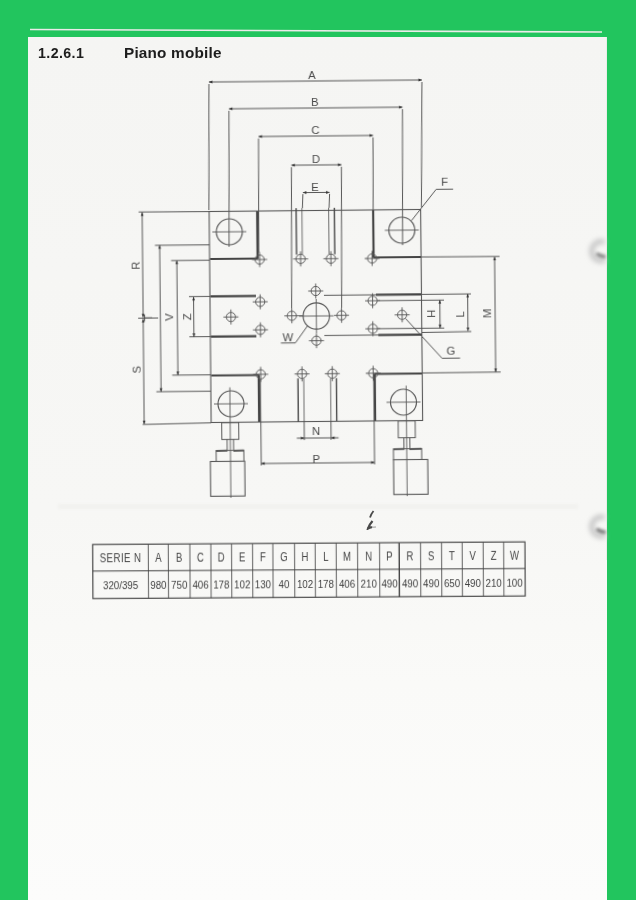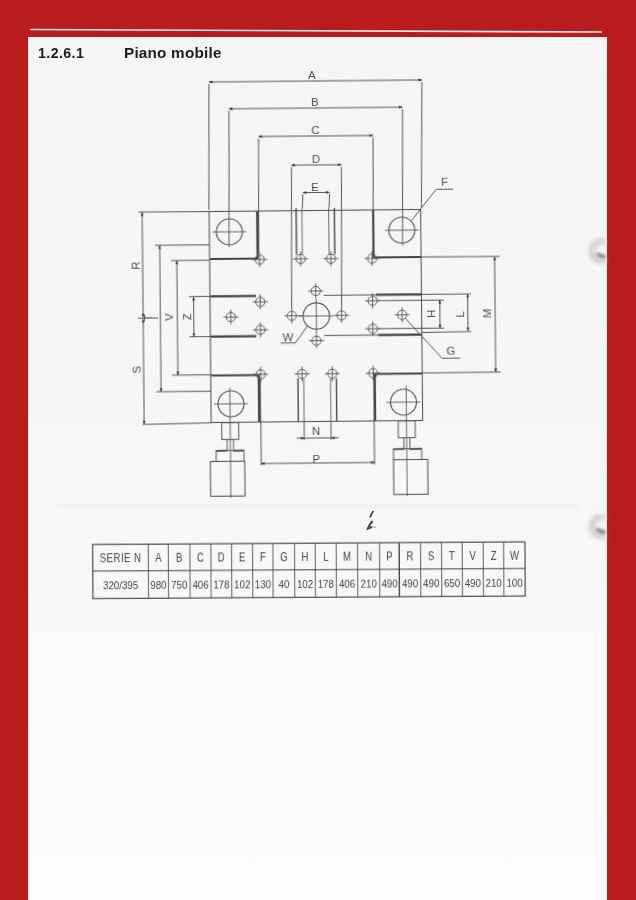--- a/index.html
+++ b/index.html
@@ -1,16 +1,16 @@
 <!DOCTYPE html>
 <html><head>
 <meta charset="utf-8">
 <style>
   html,body{margin:0;padding:0;background:#ffffff;}
-  #canvas{position:relative;width:636px;height:900px;background:#b91c1c;overflow:hidden;
+  #canvas{position:relative;width:636px;height:900px;background:#22c55e;overflow:hidden;
           font-family:"Liberation Sans", sans-serif;}
   svg text{font-family:"Liberation Sans", sans-serif;}
 </style>
 </head>
 <body>
 <div id="canvas">
 <svg width="636" height="900" viewBox="0 0 636 900">
 <defs>
   <marker id="ar" viewBox="0 0 10 10" refX="9.6" refY="5" markerWidth="7.5" markerHeight="3.6" orient="auto-start-reverse" markerUnits="userSpaceOnUse">
     <path d="M0,1.1 L9.9,5 L0,8.9 z" fill="#333333"></path>

